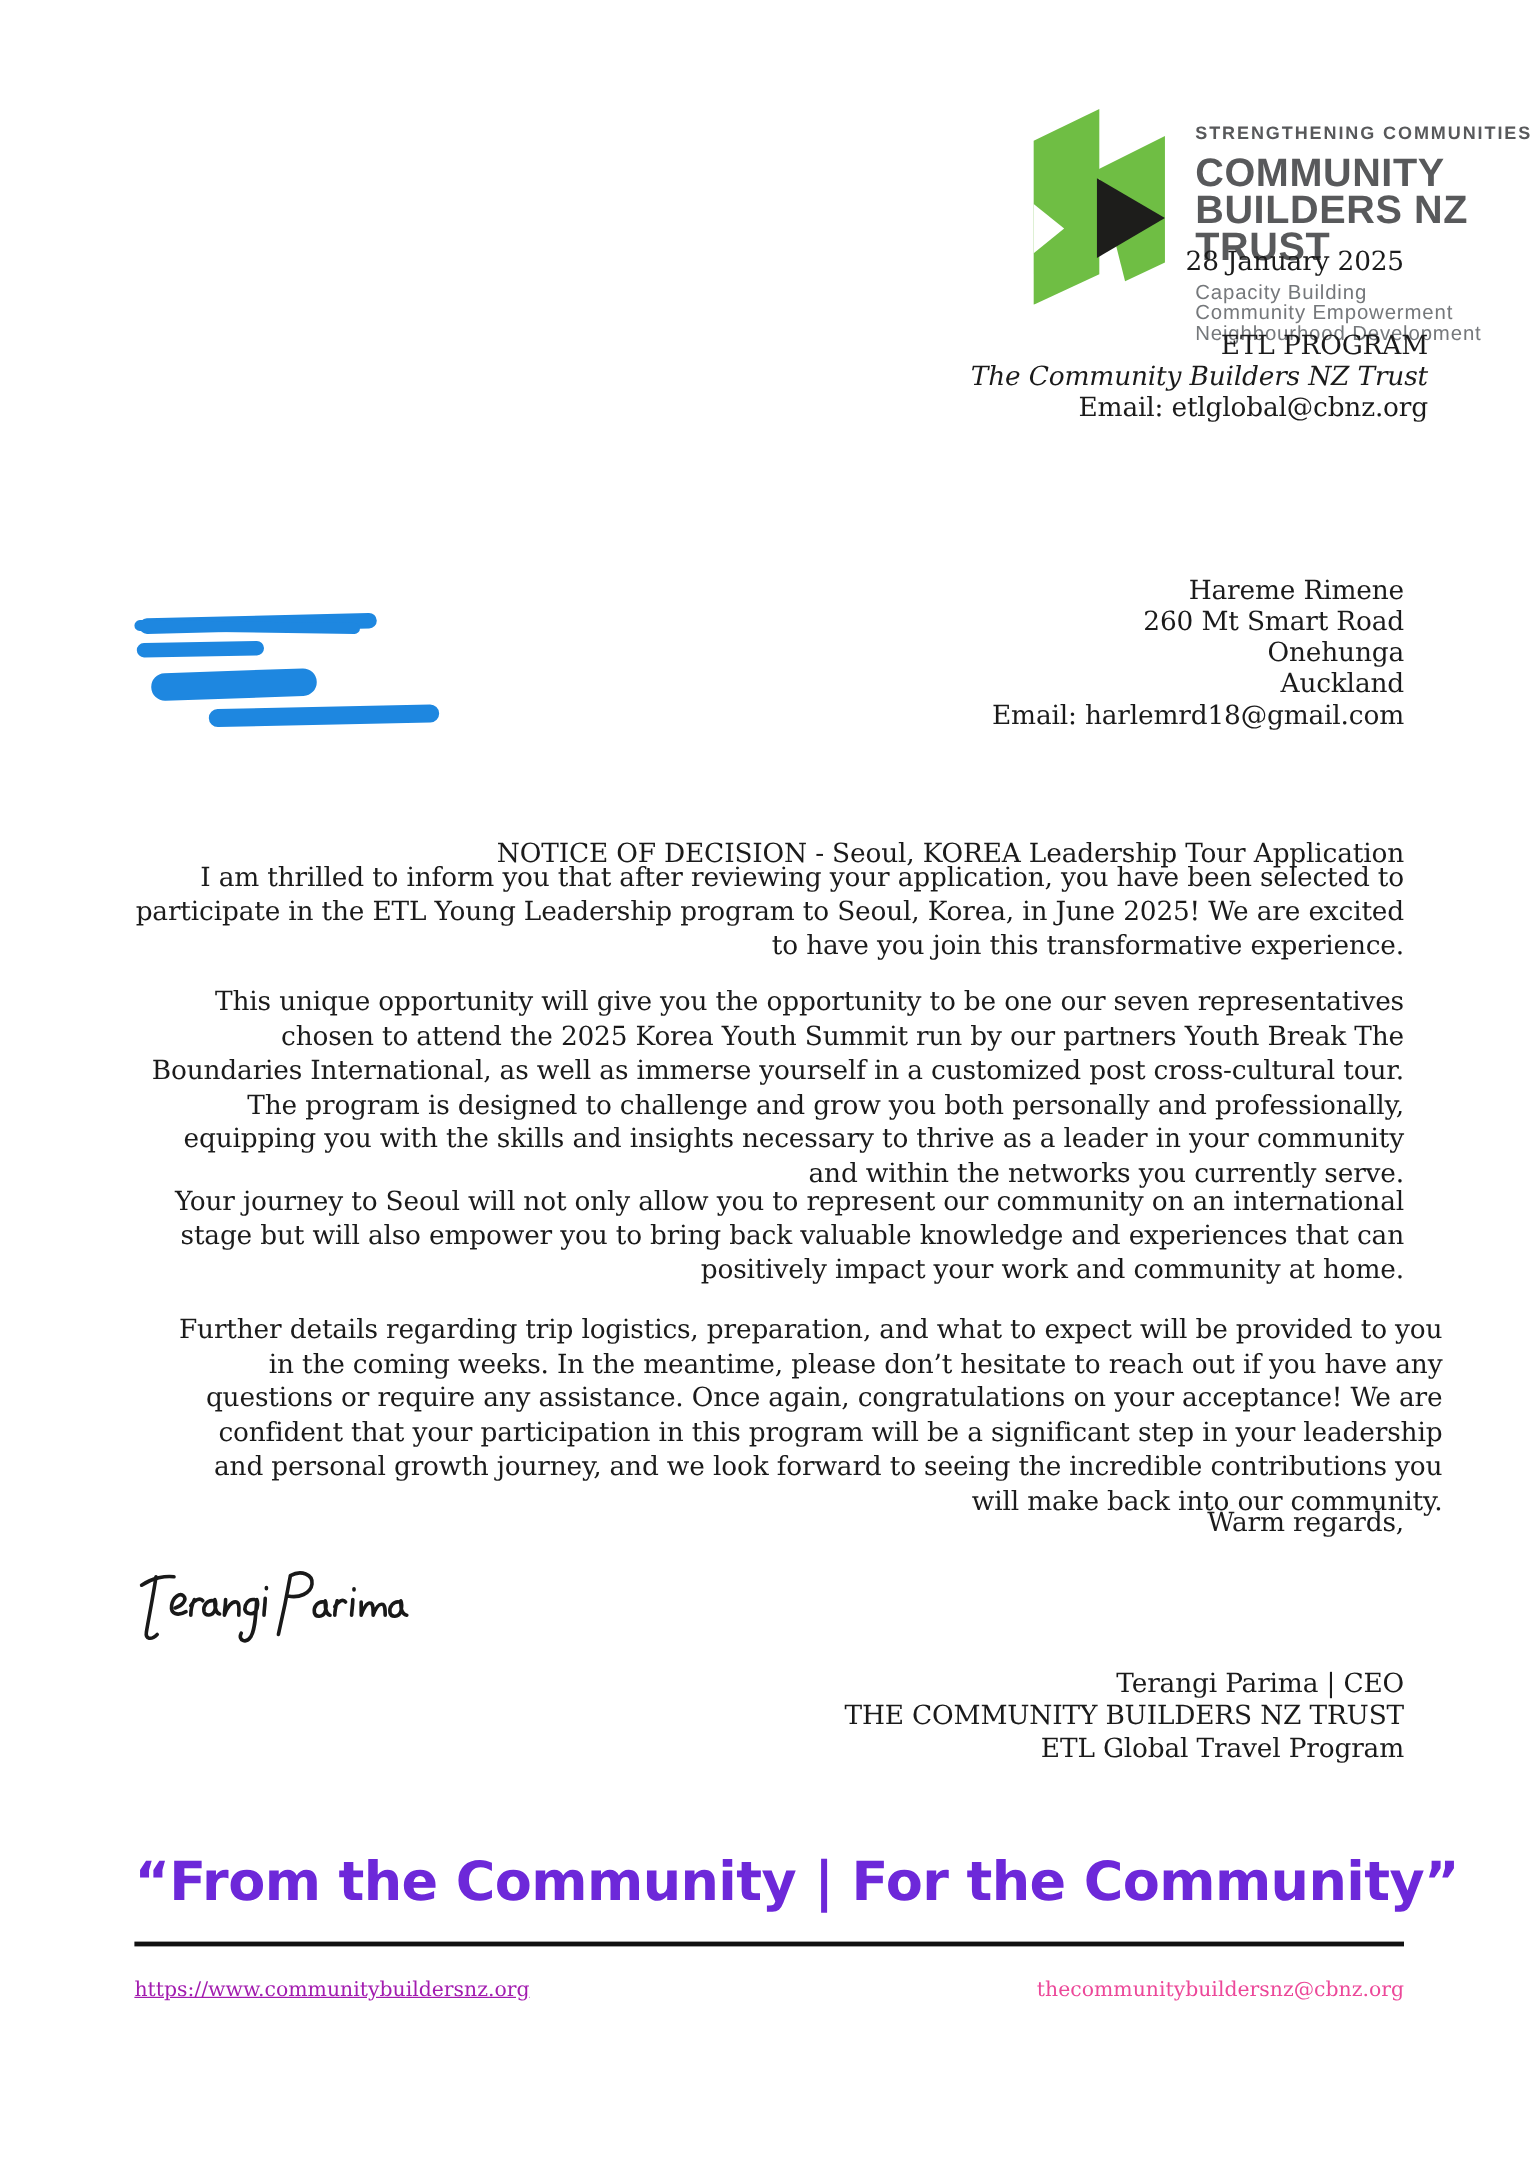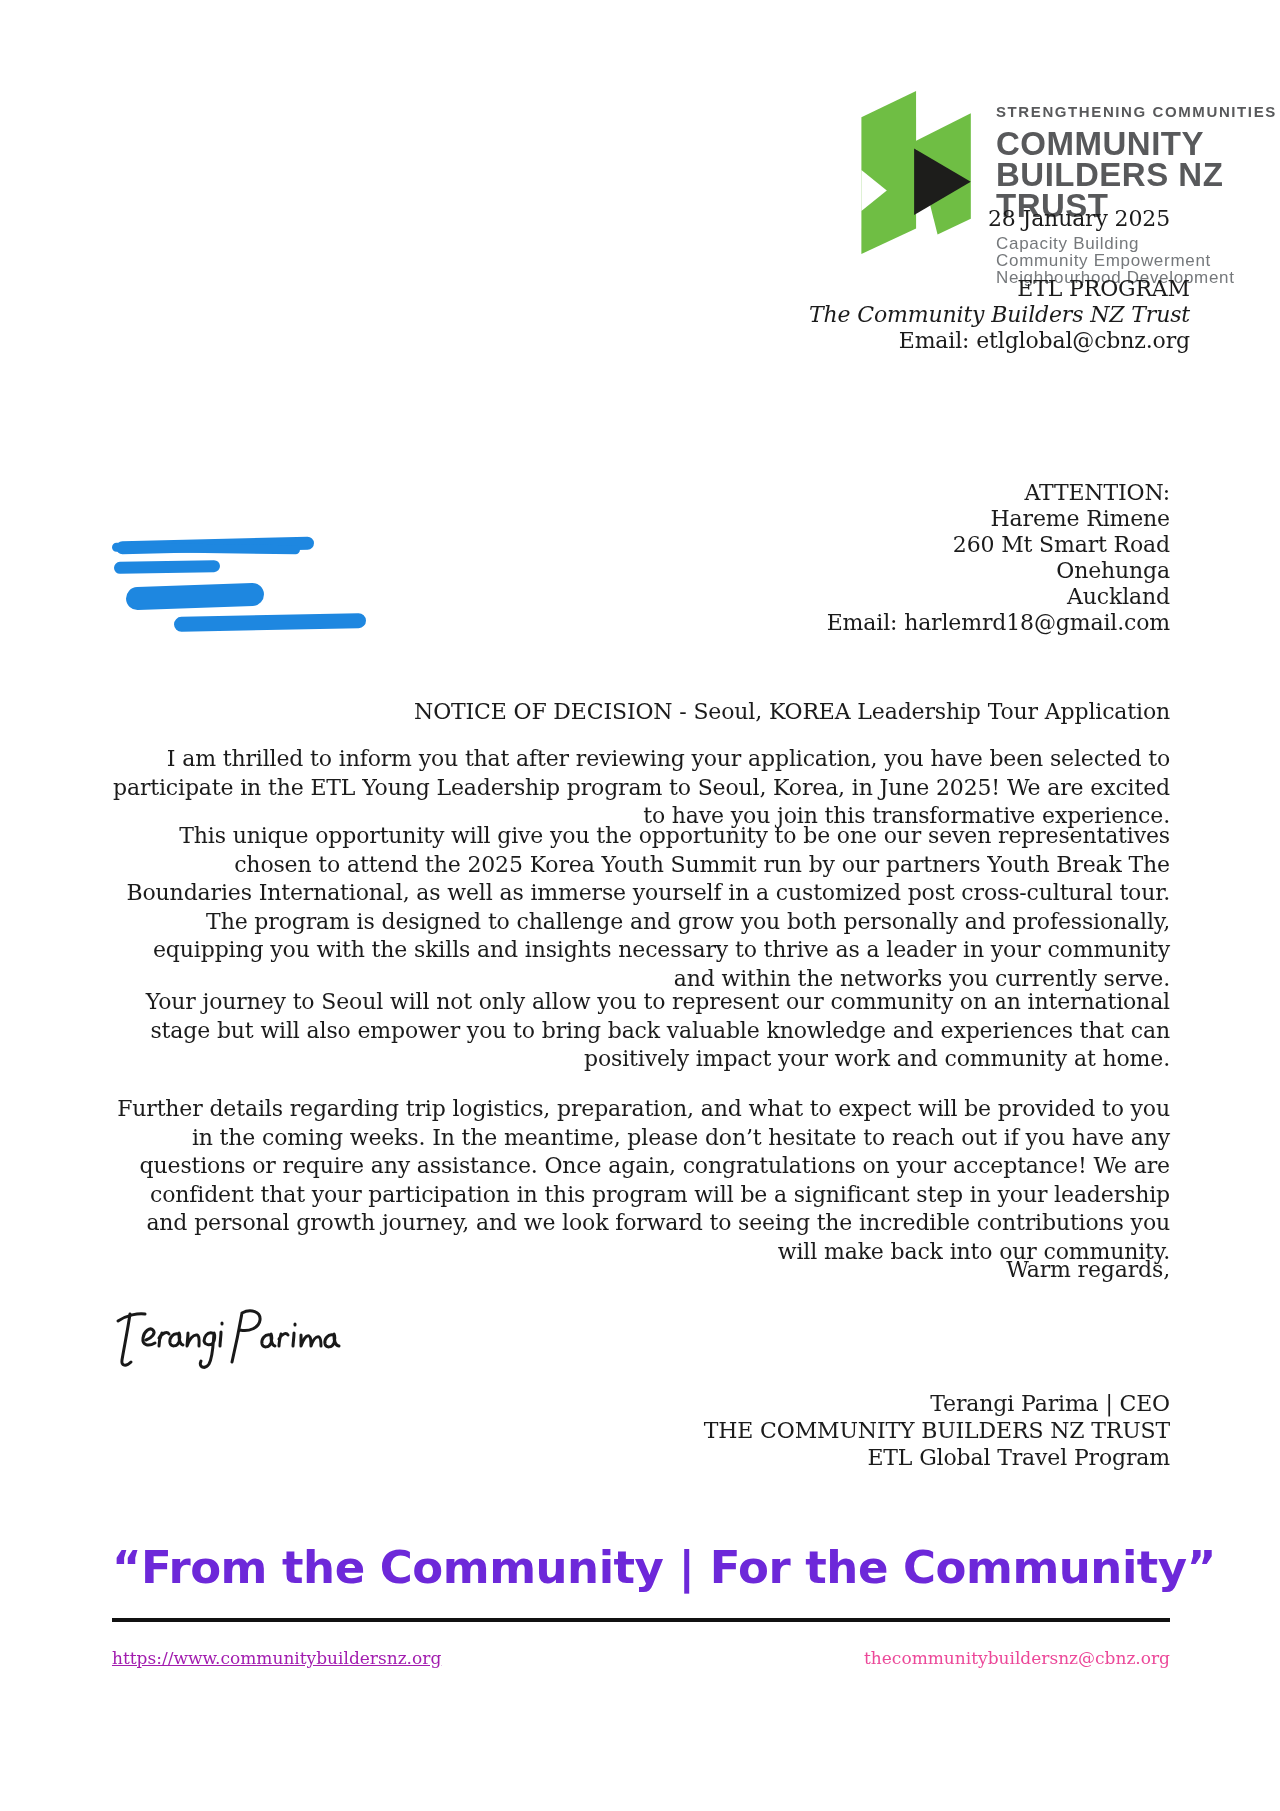--- a/index.html
+++ b/index.html
@@ -32,24 +32,24 @@
   .logo-name{font-size:33px;line-height:31px;font-weight:bold;letter-spacing:0.5px;color:var(--logo-gray);white-space:nowrap;}
   .logo-services{margin-top:14px;font-size:17px;line-height:17px;letter-spacing:0.7px;color:var(--logo-gray-light);}
 
   
   .date{top:205px;}
   .sender{top:276px;line-height:26px;margin-left:20px;}
   .sender .it{font-style:italic;}
   .attention{top:480px;line-height:26px;}
   .attn-line{position:relative;height:26px;white-space:nowrap;}
   .subject{top:698px;}
-  .p1{top:745px;}
+  .p1{top:718px;}
   .p2{top:822px;}
   .p3{top:988px;}
-  .p4{top:1095px;}
+  .p4{top:1095px;margin-left:32px;}
   .closing{top:1256px;}
   .signature{top:1302px;left:112px;}
   .signoff{top:1390px;line-height:27px;}
 
   
   .redact{position:absolute;background:var(--redact-blue);border-radius:9px;}
   .r-a1a{left:4px;top:7px;width:198px;height:13px;transform:rotate(-1.4deg);}
   .r-a1b{left:0px;top:12px;width:188px;height:9px;transform:rotate(0.8deg);border-radius:5px;}
   .r-a2{left:2px;top:3px;width:106px;height:12px;transform:rotate(-1deg);}
   .r-a3{left:14px;top:1px;width:138px;height:23px;border-radius:12px;transform:rotate(-2deg);}
@@ -89,21 +89,20 @@
 
 <div class="abs content body-text date">28 January 2025</div>
 
 <div class="abs content body-text sender">
   <div>ETL PROGRAM</div>
   <div class="it">The Community Builders NZ Trust</div>
   <div>Email: etlglobal@cbnz.org</div>
 </div>
 
 <div class="abs content body-text attention">
-  <div class="attn-line">ATTENTION:</div>
   <div class="attn-line">Hareme Rimene</div>
   <div class="attn-line">
     <span>260 Mt Smart Road</span>
     <span class="redact r-a1a"></span>
     <span class="redact r-a1b"></span>
   </div>
   <div class="attn-line">
     <span>Onehunga</span>
     <span class="redact r-a2"></span>
   </div>

